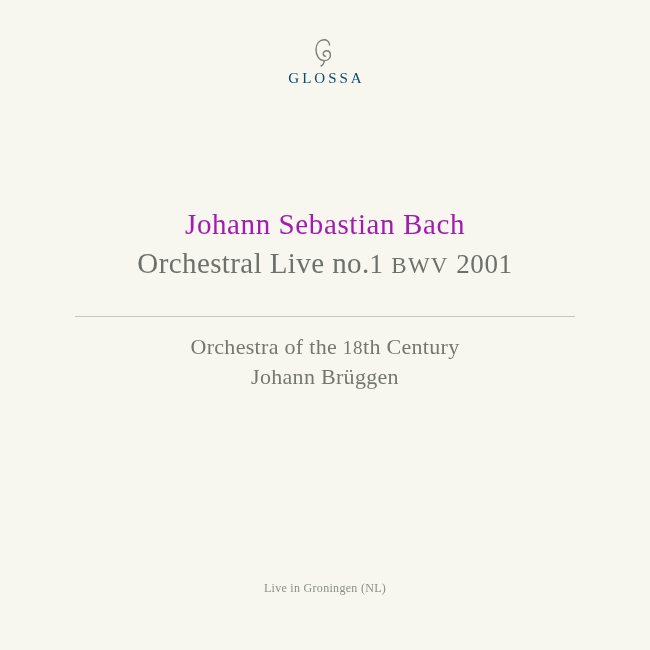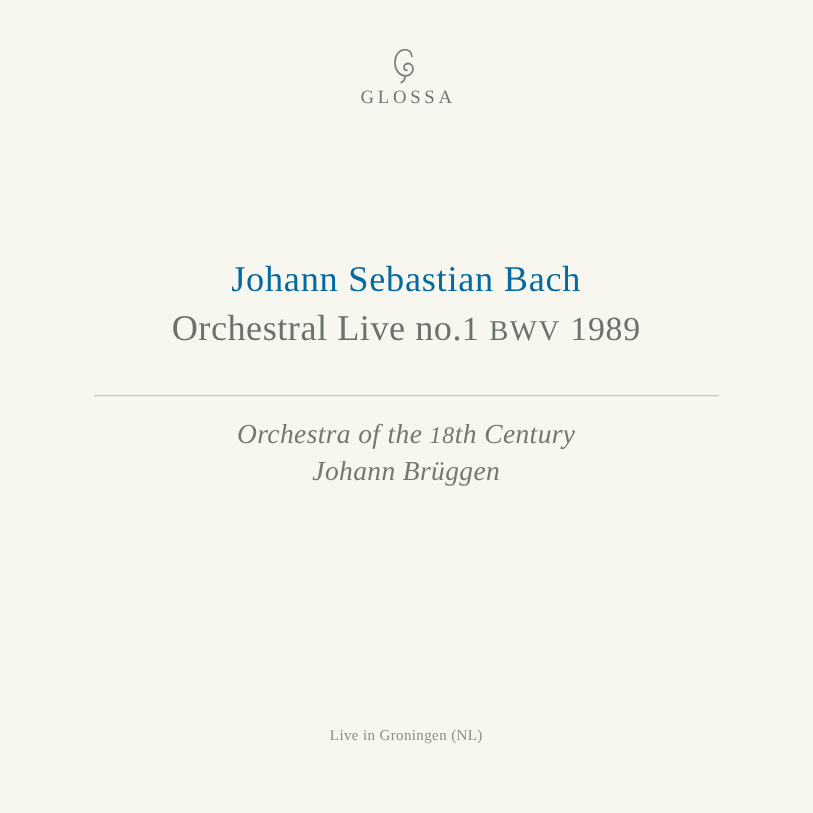--- a/index.html
+++ b/index.html
@@ -38,36 +38,36 @@
   }
   .label-mark svg {
     display: block;
     width: 34px;
     height: 30px;
   }
   .label-name {
     font-family: "Liberation Serif", serif;
     font-size: 15px;
     letter-spacing: 3.0px;
-    color: #737373;
+    color: #0c4a6e;
     text-indent: 3px;
   }
 
   
   .title-block {
     position: absolute;
     top: 208px;
     left: 0;
     right: 0;
     text-align: center;
   }
   .composer {
     font-size: 29px;
     letter-spacing: 0.6px;
-    color: #0369a1;
+    color: #a21caf;
     line-height: 1.15;
     font-weight: normal;
     margin: 0;
   }
   .work {
     font-size: 29px;
     letter-spacing: 0.4px;
     color: #6d716c;
     line-height: 1.15;
     margin: 6px 0 0 0;
@@ -92,21 +92,20 @@
     background: #c6c8c0;
   }
 
   
   .performer-block {
     position: absolute;
     top: 333px;
     left: 0;
     right: 0;
     text-align: center;
-    font-style: italic;
   }
   .ensemble {
     font-size: 22px;
     letter-spacing: 0.3px;
     color: #74786f;
     line-height: 1.25;
     margin: 0;
     font-weight: normal;
   }
   .ensemble .smallnum {
@@ -151,21 +150,21 @@
           <path d="M16.2 22.6 C16.2 25.2 15.0 27.0 13.0 28.0"></path>
         </g>
       </svg>
     </span>
     <div class="label-name">GLOSSA</div>
   </div>
 
   <div class="title-block">
     <div class="composer">Johann Sebastian Bach</div>
     <div class="work">
-      <span>Orchestral Live no.</span><span class="catnum">1</span> <span class="smallcaps">BWV</span> <span class="catnum">1989</span>
+      <span>Orchestral Live no.</span><span class="catnum">1</span> <span class="smallcaps">BWV</span> <span class="catnum">2001</span>
     </div>
   </div>
 
   <div class="divider"></div>
 
   <div class="performer-block">
     <div class="ensemble">
       <span>Orchestra of the</span> <span class="smallnum">18</span><span>th Century</span>
     </div>
     <div class="conductor">Johann Brüggen</div>

